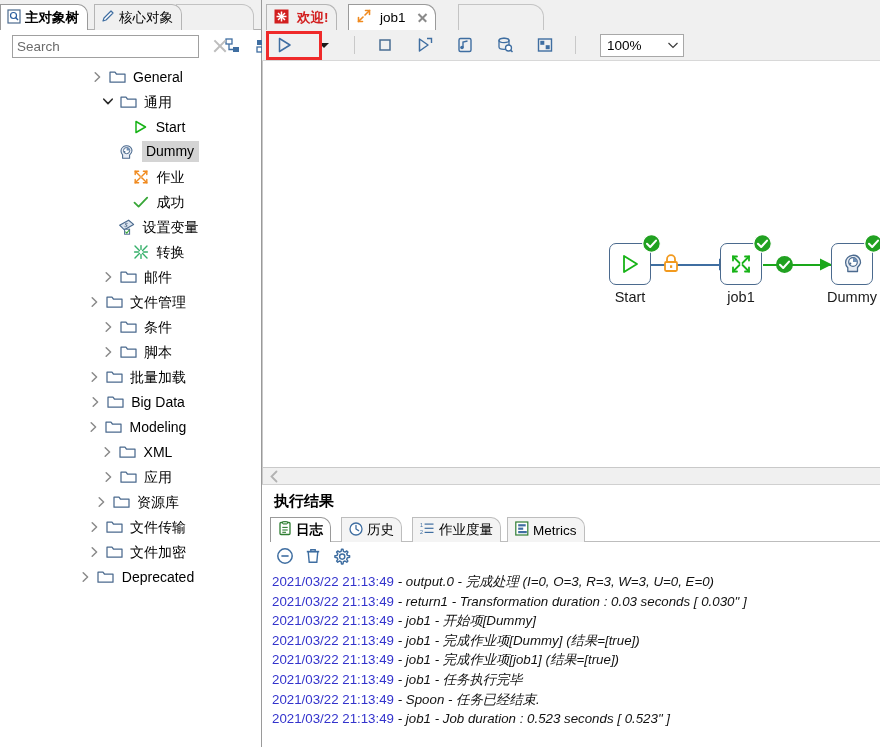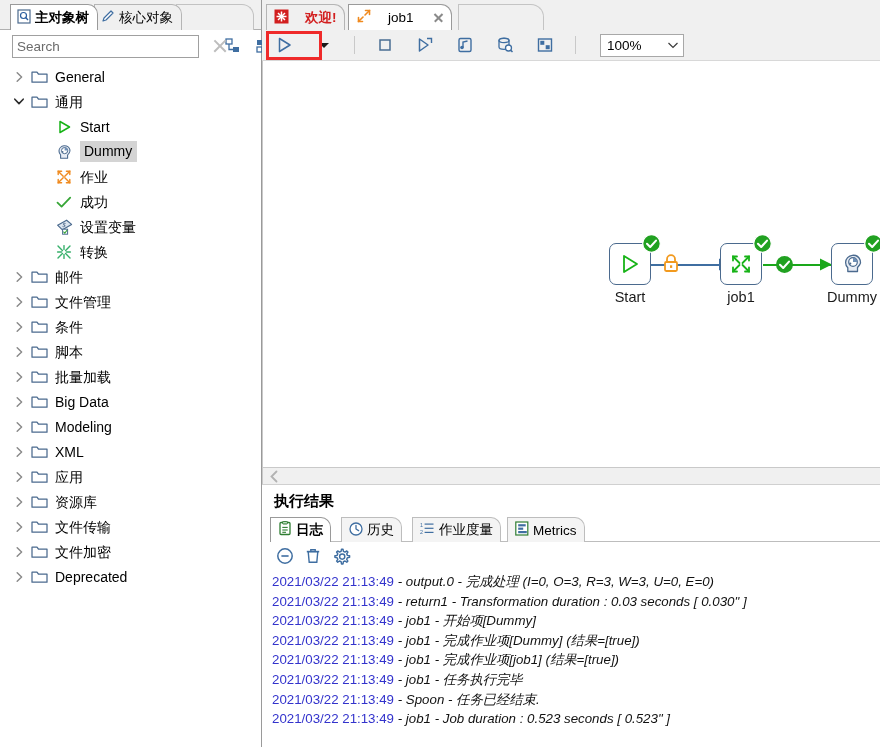--- a/index.html
+++ b/index.html
@@ -68,36 +68,36 @@
     background:#bdbdbd;
   }
   .clear-x::before { transform: rotate(45deg); }
   .clear-x::after  { transform: rotate(-45deg); }
   .vicon { width: 20px; height: 18px; margin-left: 6px; cursor:pointer; }
 
   
   .tree { position: relative; height: calc(747px - 30px - 32px); overflow: hidden; padding-top: 2px;}
   .trow {
     display: flex; align-items: center; height: 25px;
-    padding-left: 10px; font-size: 14px; white-space: nowrap;
+    padding-left: 10px; font-size: 14px; white-space: nowrap; justify-content: center;
   }
   .trow.sel > .tlabel { background: #d4d4d4; padding: 1px 5px 2px 4px; }
   .twist { width: 18px; height: 18px; flex: 0 0 18px; display:flex; align-items:center; justify-content:center;}
   .twist svg { display:block; }
   .ticon { width: 22px; flex: 0 0 22px; display:flex; align-items:center; justify-content:center; margin-right:5px;}
   .tlabel { line-height: 18px; }
   .indent-1 { padding-left: 10px; }
   .indent-2 { padding-left: 53px; }
 
   
   #right-panel { position: absolute; left: 262px; top: 0; width: 618px; height: 747px; background:#fff; }
 
   .etabstrip { position: relative; height: 30px; background:#f0f0f0; }
   .etab {
-    position:absolute; top: 4px; height: 26px; display:flex; align-items:center; gap:16px;
+    position:absolute; top: 4px; height: 26px; display:flex; align-items:center; gap:8px;
     padding: 0 7px; font-size: 13.5px; white-space:nowrap;
     border:1px solid #b5b5b5; border-bottom:none; border-radius: 0 11px 0 0;
     background:#f0f0f0;
   }
   .etab.active { background:#ffffff; border-color:#9a9a9a; z-index:3; }
   .etab-filler {
     position:absolute; top:4px; height:26px; width:86px;
     border:1px solid #c4c4c4; border-bottom:none; border-radius:0 13px 0 0;
     background:#f0f0f0; z-index:0;
   }
@@ -174,21 +174,21 @@
 </head>
 <body>
 
 <div id="app">
 
   <div id="left-panel">
 
     <div class="tabstrip">
       <div class="vtab-shadow" style="left:176px;"></div>
 
-      <div class="vtab active" style="left:10px;text-align:center;">
+      <div class="vtab active" style="left:0;text-align:center;">
         <span>
           <svg width="14" height="15" viewBox="0 0 14 15">
             <rect x="1" y="1" width="12" height="13" fill="#fff" stroke="#4b6a8e" stroke-width="1.2"></rect>
             <circle cx="6.5" cy="6.5" r="3" fill="none" stroke="#2a5d9e" stroke-width="1.2"></circle>
             <line x1="8.6" y1="8.6" x2="11" y2="11" stroke="#2a5d9e" stroke-width="1.4"></line>
           </svg>
         </span>
         <span>主对象树</span>
       </div>
 

